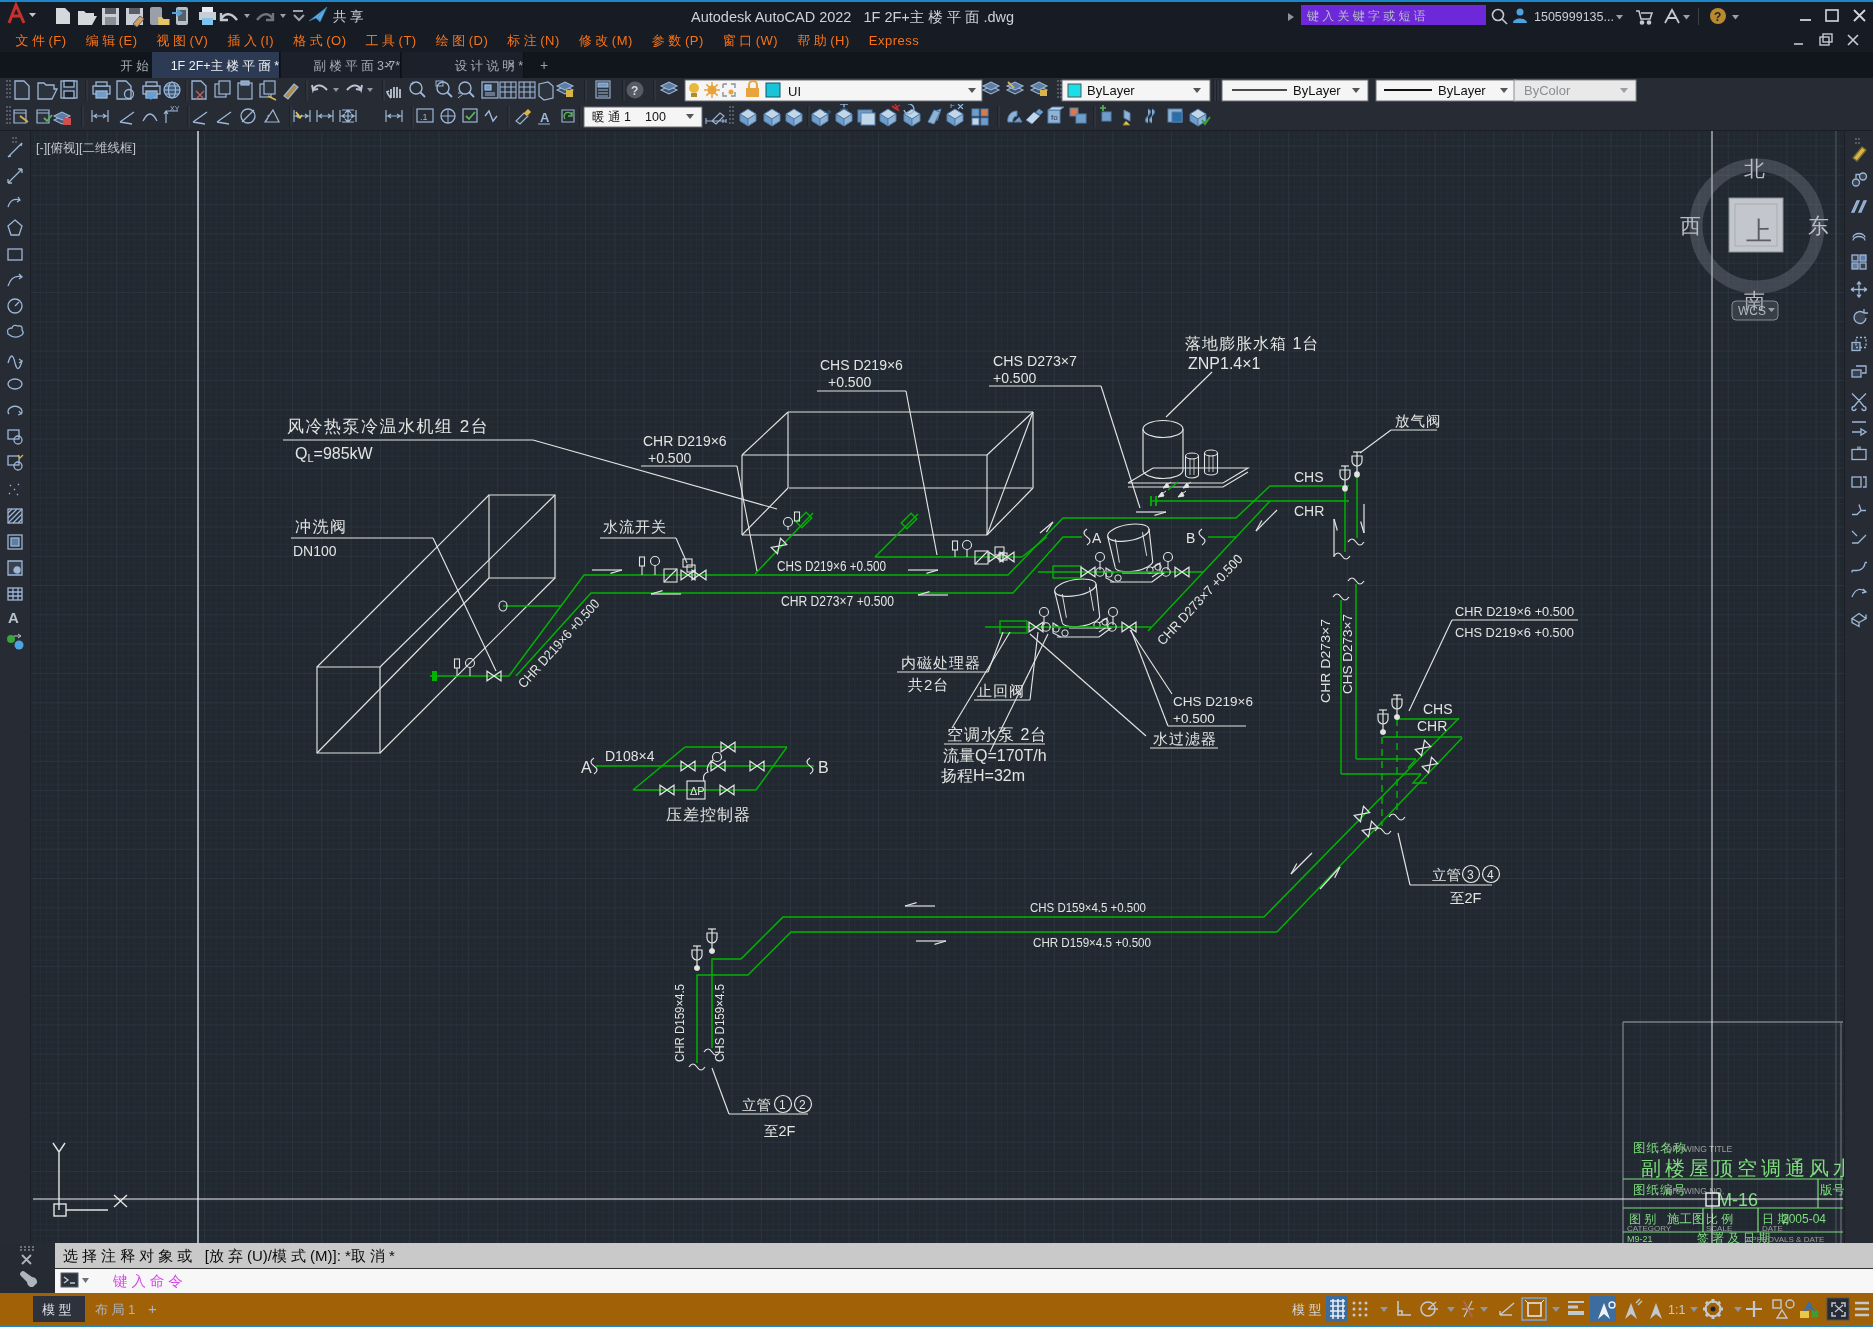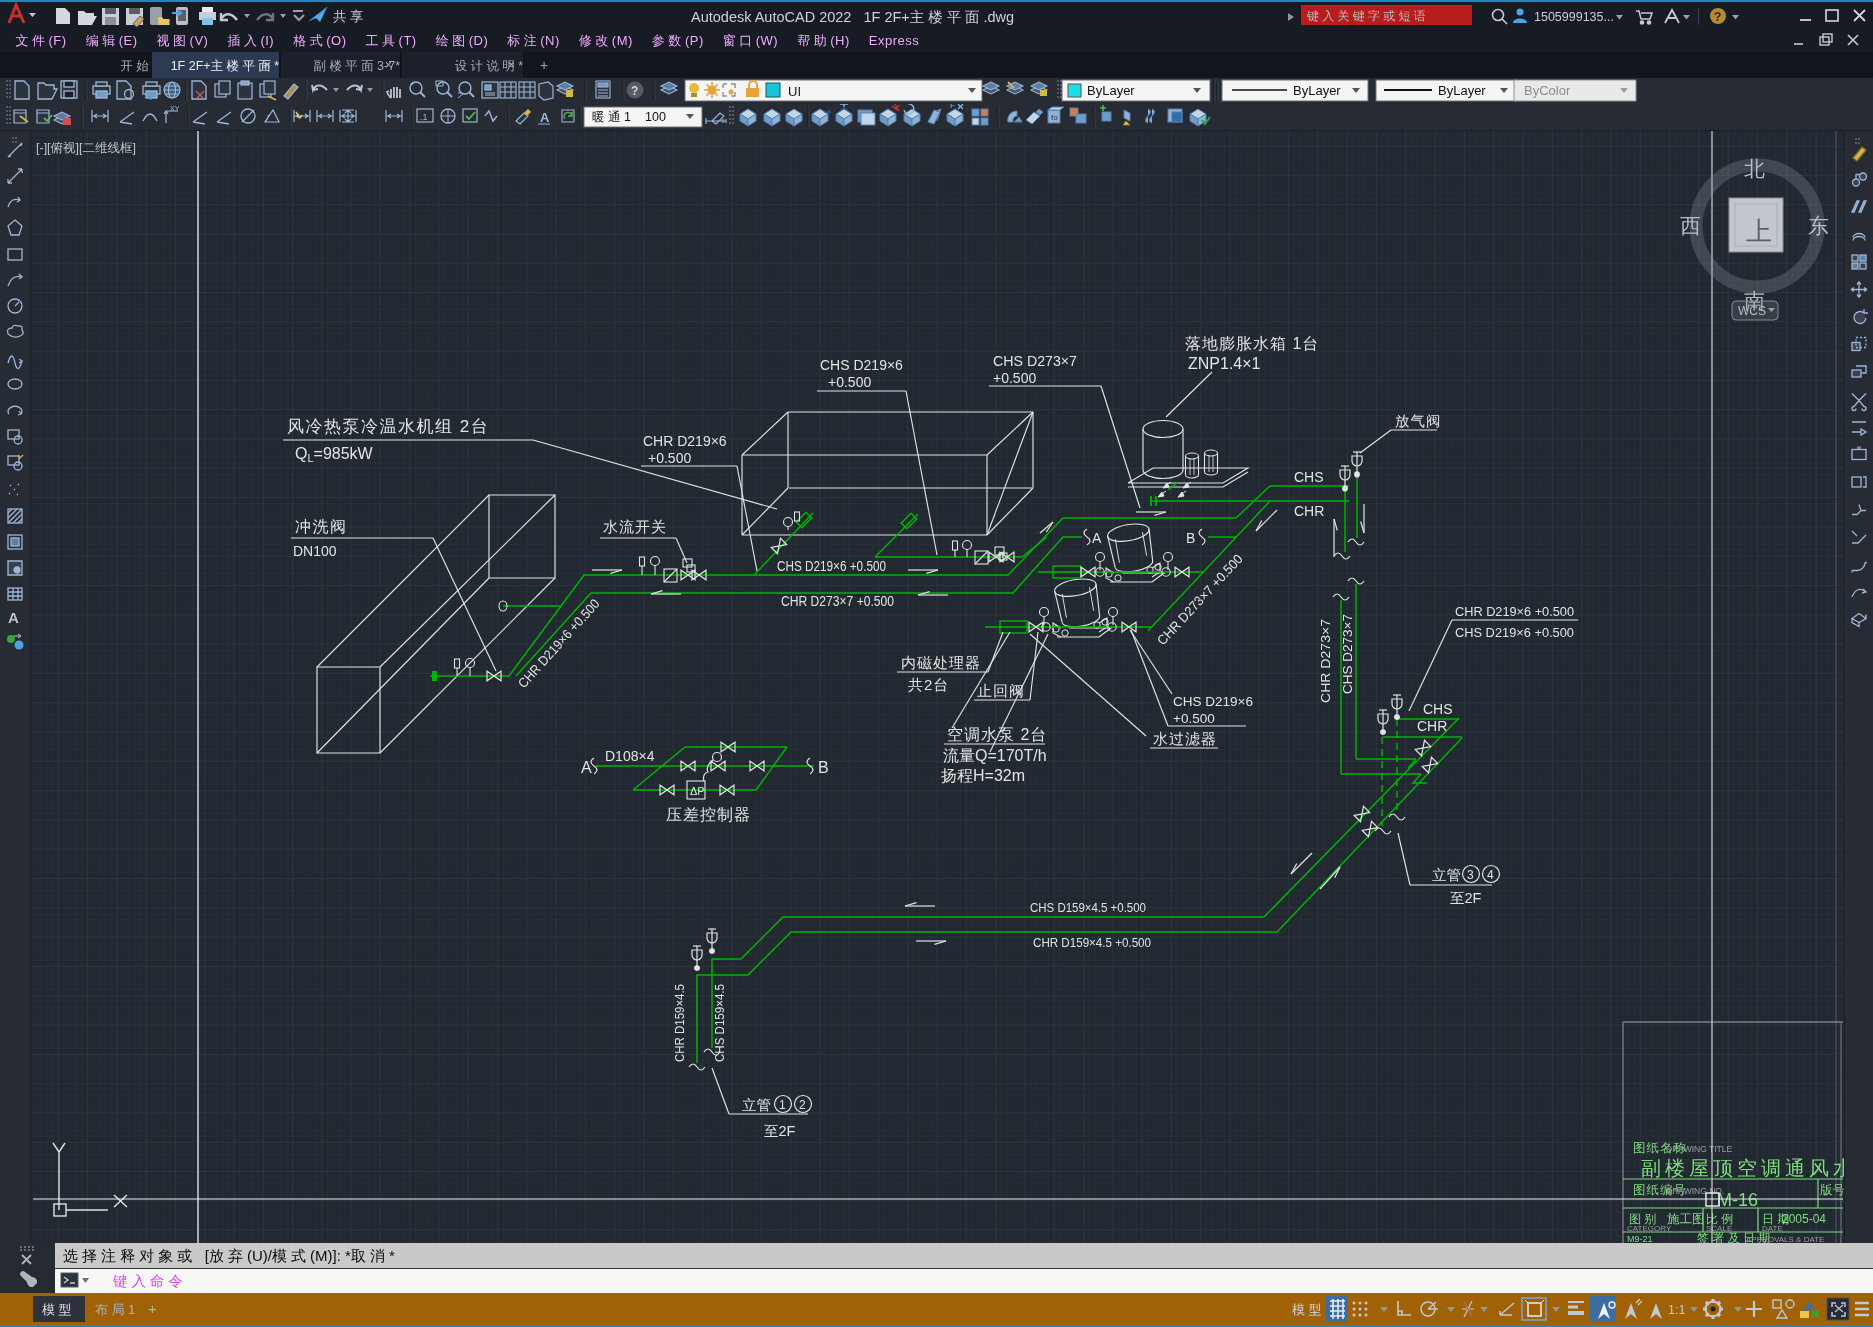--- a/index.html
+++ b/index.html
@@ -1,20 +1,20 @@
 <!DOCTYPE html>
 <html><head><meta charset="utf-8">
 <style>
 *{margin:0;padding:0;box-sizing:border-box}
 html,body{width:1873px;height:1327px;overflow:hidden;background:#0f1218;font-family:"Liberation Sans",sans-serif}
 .abs{position:absolute}
 #win{position:absolute;left:0;top:0;width:1873px;height:1327px;background:#171b24;border-left:2px solid #1b6fae;border-right:2px solid #1b6fae}
 #topline{position:absolute;left:0;top:0;width:1873px;height:2px;background:#1d86c8}
 #titlebar{position:absolute;left:0;top:2px;width:1873px;height:26px;background:#171b24;color:#c9ced6}
-#menubar{position:absolute;left:0;top:28px;width:1873px;height:24px;background:#171b24;color:#f0abfc}
+#menubar{position:absolute;left:0;top:28px;width:1873px;height:24px;background:#171b24;color:#f97316}
 .menuitem{display:inline-block;padding:4px 9.5px;font-size:13px;letter-spacing:.5px}
 #tabsbar{position:absolute;left:0;top:52px;width:1873px;height:26px;background:#11151c}
 .ftab{position:absolute;top:0;height:26px;font-size:12.5px;color:#a7aeb8;padding-top:6px;text-align:right;background:#1b202a;border-right:1px solid #0d1016}
 .ftab.active{background:#2d3a54;color:#eef1f5}
 #tb1{position:absolute;left:0;top:78px;width:1873px;height:26px;background:#262b34}
 #tb2{position:absolute;left:0;top:104px;width:1873px;height:27px;background:#262b34;border-bottom:1px solid #1a1e26}
 #lefttool{position:absolute;left:0;top:131px;width:31px;height:1112px;background:#262b34;border-right:1px solid #1b1f27}
 #righttool{position:absolute;left:1844px;top:131px;width:29px;height:1112px;background:#262b34;border-left:1px solid #1b1f27}
 #canvas{position:absolute;left:31px;top:131px;width:1813px;height:1112px;background:#212830;overflow:hidden}
 #cmdhist{position:absolute;left:0;top:1243px;width:1873px;height:25px;background:#262b33}
@@ -56,21 +56,21 @@
       <path d="M257 18 c7 -9 13 -6 16 -1 m0 -6 l0 7 l-7 0" stroke="#6f757e" stroke-width="2.4" fill="none"></path>
       <path d="M280 12 l6 0 l-3 4 z" fill="#9aa1ab"></path>
       <path d="M293 9 h10 M294 13 l5 5 l5 -5" stroke="#9aa1ab" stroke-width="2" fill="none"></path>
       <path d="M309 19 L327 5 L320 20 l-4 -4 z M320 20 l-2 -5 l9 -10" fill="#5ab0e8" stroke="#3a7ab0" stroke-width="0.6"></path>
       <text x="333" y="19" fill="#c9ced6" font-size="13.5" font-family="Liberation Sans" letter-spacing="3.5px">共享</text>
     </svg>
 <div class="abs" style="left:691px;top:6px;font-size:14.5px;color:#ccd1d9">Autodesk AutoCAD 2022&nbsp;&nbsp;&nbsp;<span>1F 2F+</span><span class="cjk">主楼平面</span>.dwg</div>
 <svg class="abs" style="left:1287px;top:10px" width="8" height="10" viewBox="0 0 8 10">
       <path d="M1 1 l6 4 l-6 4 z" fill="#8d949e"></path>
     </svg>
-<div class="abs" style="left:1301px;top:3px;width:171px;height:20px;background:#b91c1c;color:#b9bec6;font-size:12px;padding:3px 6px"><span class="cjk">键入关键字或短语</span></div>
+<div class="abs" style="left:1301px;top:3px;width:185px;height:20px;background:#6d28d9;color:#b9bec6;font-size:12px;padding:3px 6px"><span class="cjk">键入关键字或短语</span></div>
 <svg class="abs" style="left:1490px;top:5px" width="383" height="20" viewBox="0 0 383 20">
 <circle cx="8" cy="8" r="5.5" stroke="#c3c9d2" stroke-width="1.6" fill="none"></circle>
       <path d="M12 12 l5 5" stroke="#c3c9d2" stroke-width="1.6"></path>
 <circle cx="30" cy="5" r="3.5" fill="#4da3e0"></circle>
       <path d="M23 16 c0,-6 14,-6 14,0 z" fill="#4da3e0"></path>
 <text x="44" y="14" fill="#c9ced6" font-size="12.5" font-family="Liberation Sans">1505999135...</text>
 <path d="M126 8 l7 0 l-3.5 4.5 z" fill="#9aa1ab"></path>
 <g stroke="#c3c9d2" stroke-width="1.5" fill="none">
         <path d="M146 4 h3 l2 8 h9 l2 -6 h-11"></path>
         <circle cx="152" cy="15.5" r="1.6" fill="#c3c9d2"></circle>

